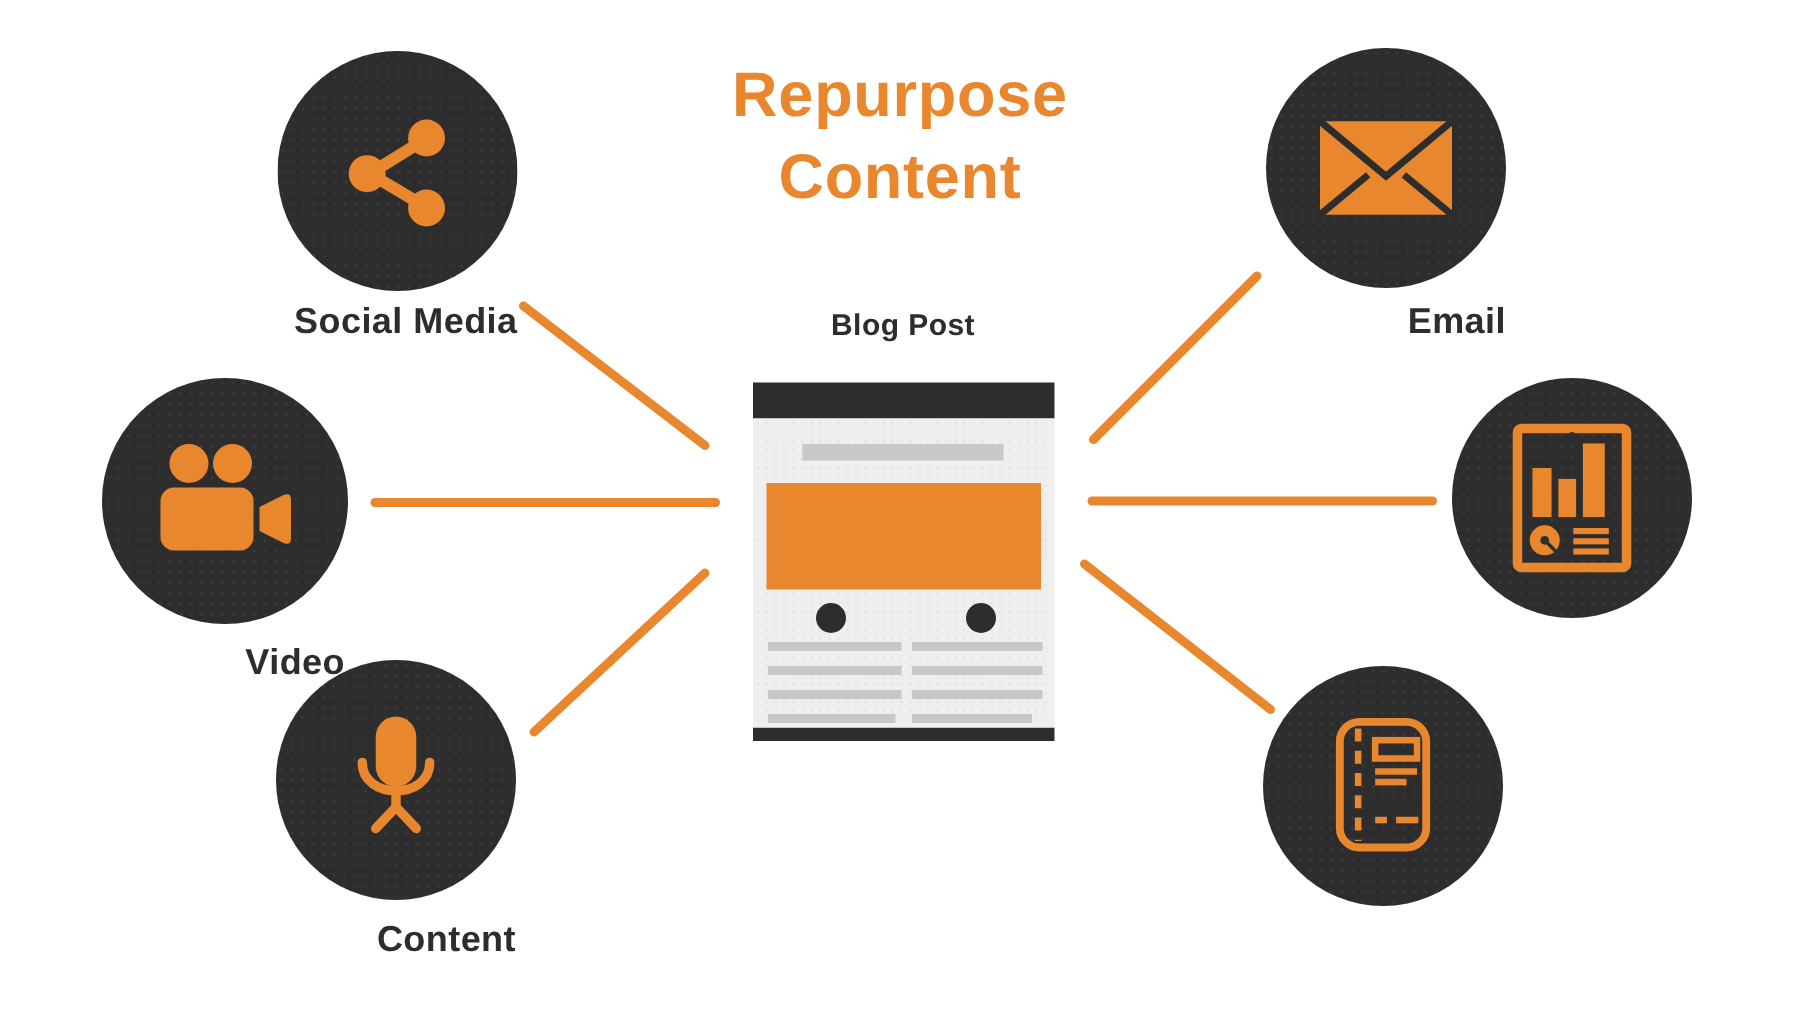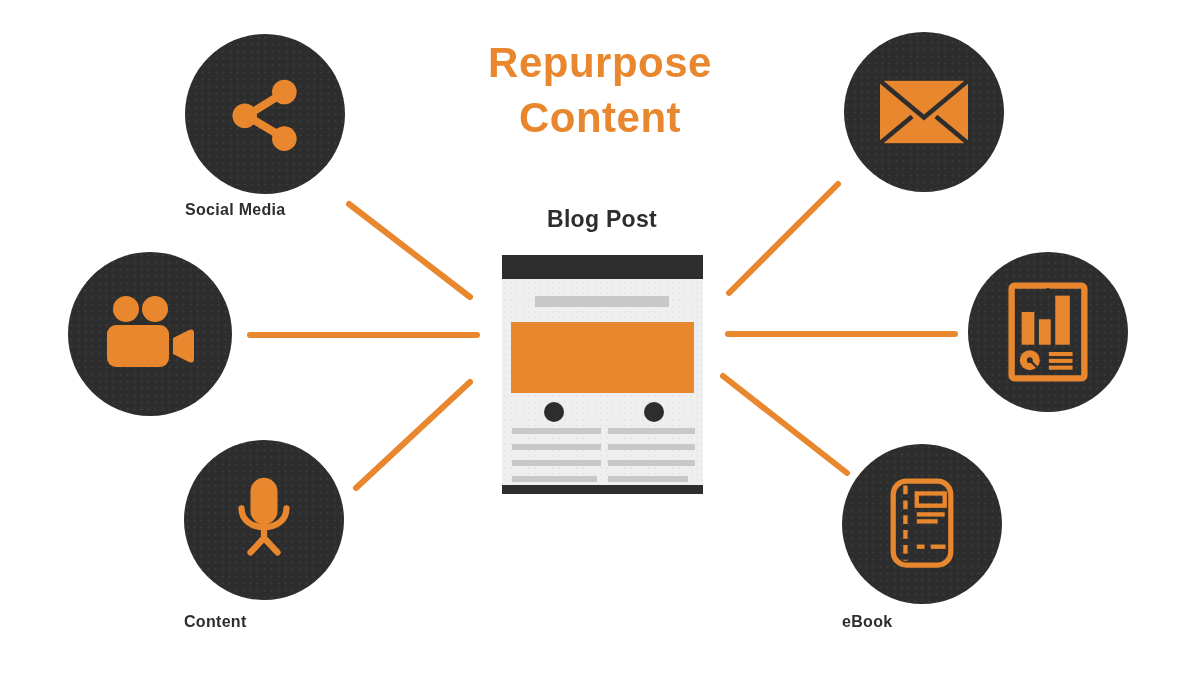--- a/index.html
+++ b/index.html
@@ -38,33 +38,33 @@
     border-radius: 50%;
     background-color: #2D2D2D;
     background-image: radial-gradient(rgba(255,255,255,0.05) 1px, transparent 1.2px);
     background-size: 7px 7px;
     display: flex;
     align-items: center;
     justify-content: center;
   }
   .node-label {
     position: absolute;
-    text-align: left;
+    text-align: right;
     font-weight: 700;
-    font-size: 16px;
+    font-size: 24px;
     color: #2D2D2D;
     letter-spacing: 0.3px;
   }
   .center-label {
     position: absolute;
     left: 492px; top: 206px;
     width: 220px;
     text-align: center;
     font-weight: 700;
-    font-size: 23px;
+    font-size: 20px;
     color: #2D2D2D;
     letter-spacing: 0.3px;
   }
   
   .card {
     position: absolute;
     left: 502px; top: 255px;
     width: 201px; height: 239px;
     display: flex;
     flex-direction: column;
@@ -159,20 +159,21 @@
   <div class="node" style="left:68px;top:252px">
     <div class="circle" style="width:164px;height:164px">
       <svg width="100" height="82" viewBox="0 0 100 80">
         <circle cx="26" cy="15" r="13" fill="#E8872E"></circle>
         <circle cx="55" cy="15" r="13" fill="#E8872E"></circle>
         <rect x="7" y="31" width="62" height="42" rx="9" fill="#E8872E"></rect>
         <path d="M 73 44 L 89 36 Q 94 34 94 39 L 94 65 Q 94 70 89 68 L 73 60 Z" fill="#E8872E"></path>
       </svg>
     </div>
   </div>
+  <div class="node-label" style="left:70px;top:428px;width:160px">Video</div>
 
   <div class="node" style="left:184px;top:440px">
     <div class="circle" style="width:160px;height:160px">
       <svg width="90" height="90" viewBox="0 0 100 100">
         <rect x="35" y="3" width="30" height="52" rx="15" fill="#E8872E"></rect>
         <path d="M 25 37 C 25 65, 75 65, 75 37" fill="none" stroke="#E8872E" stroke-width="7" stroke-linecap="round"></path>
         <line x1="50" y1="58" x2="50" y2="70" stroke="#E8872E" stroke-width="7" stroke-linecap="round"></line>
         <line x1="50" y1="70" x2="35" y2="86" stroke="#E8872E" stroke-width="7" stroke-linecap="round"></line>
         <line x1="50" y1="70" x2="65" y2="86" stroke="#E8872E" stroke-width="7" stroke-linecap="round"></line>
       </svg>
@@ -182,20 +183,21 @@
 
   <div class="node" style="left:844px;top:32px">
     <div class="circle" style="width:160px;height:160px">
       <svg width="92" height="66" viewBox="0 0 100 72">
         <rect x="2" y="2" width="96" height="68" fill="#E8872E"></rect>
         <path d="M 2 2 L 50 42 L 98 2" fill="none" stroke="#2D2D2D" stroke-width="5"></path>
         <path d="M 2 70 L 37 41 M 98 70 L 63 41" fill="none" stroke="#2D2D2D" stroke-width="5"></path>
       </svg>
     </div>
   </div>
+  <div class="node-label" style="left:844px;top:201px;width:160px">Email</div>
 
   <div class="node" style="left:968px;top:252px">
     <div class="circle" style="width:160px;height:160px">
       <svg width="82" height="100" viewBox="0 0 90 110">
         <rect x="5" y="4" width="80" height="102" rx="3" fill="none" stroke="#E8872E" stroke-width="7"></rect>
         <circle cx="45" cy="9" r="2.4" fill="#2D2D2D"></circle>
         <rect x="16" y="33" width="14" height="36" fill="#E8872E"></rect>
         <rect x="35" y="41" width="13" height="28" fill="#E8872E"></rect>
         <rect x="53" y="15" width="16" height="54" fill="#E8872E"></rect>
         <circle cx="25" cy="86" r="11" fill="#E8872E"></circle>
@@ -214,15 +216,14 @@
         <rect x="17" y="6" width="66" height="96" rx="15" fill="none" stroke="#E8872E" stroke-width="6"></rect>
         <line x1="31" y1="11" x2="31" y2="97" stroke="#E8872E" stroke-width="5" stroke-dasharray="10 7"></line>
         <rect x="44" y="20" width="32" height="14" fill="none" stroke="#E8872E" stroke-width="5"></rect>
         <line x1="44" y1="44" x2="76" y2="44" stroke="#E8872E" stroke-width="5"></line>
         <line x1="44" y1="52" x2="68" y2="52" stroke="#E8872E" stroke-width="5"></line>
         <line x1="44" y1="81" x2="53" y2="81" stroke="#E8872E" stroke-width="5"></line>
         <line x1="60" y1="81" x2="77" y2="81" stroke="#E8872E" stroke-width="5"></line>
       </svg>
     </div>
   </div>
-  <div class="node-label" style="left:842px;top:613px;width:160px">eBook</div>
 
 </div>
 
 </body></html>

